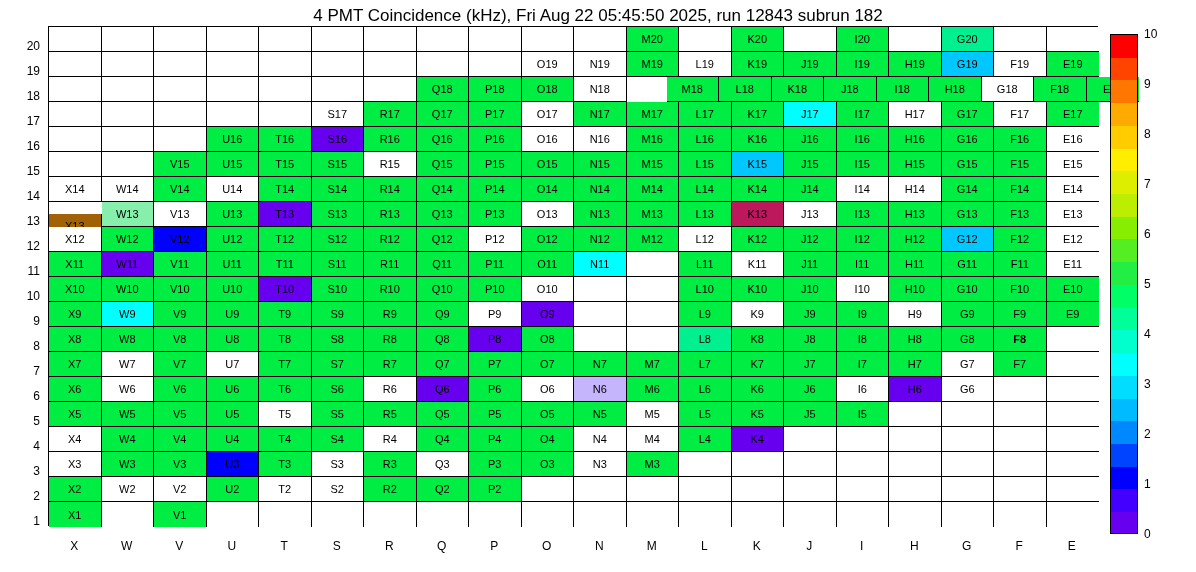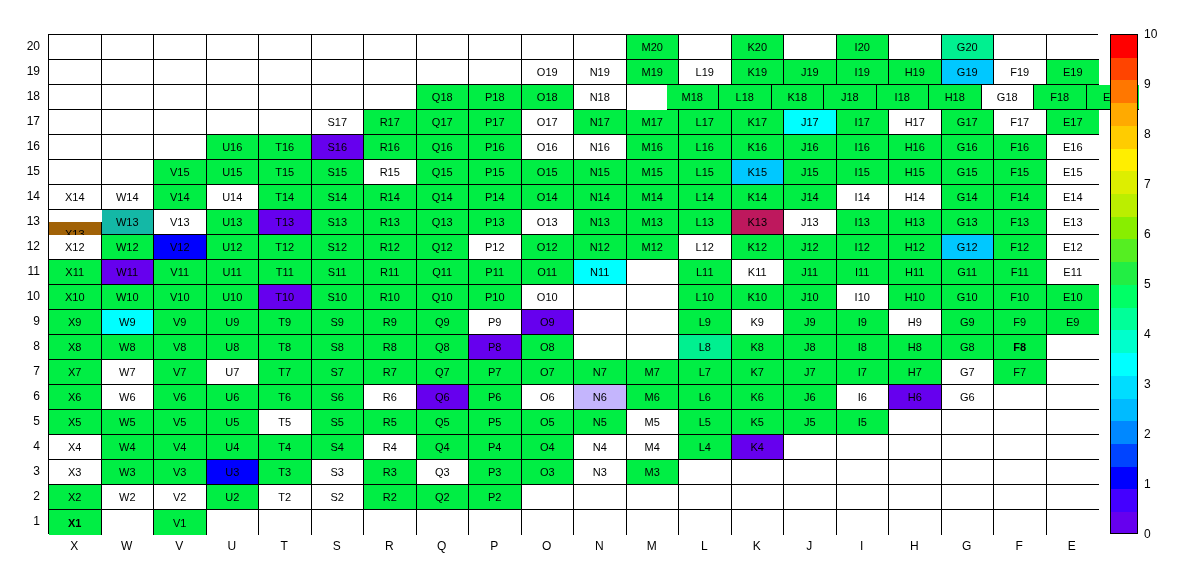--- a/index.html
+++ b/index.html
@@ -1,20 +1,20 @@
 <!DOCTYPE html>
 <html><head>
 <meta charset="utf-8">
 <style>
   html,body{margin:0;padding:0;background:#ffffff;}
   body{width:1196px;height:572px;font-family:"Liberation Sans",sans-serif;overflow:hidden;}
   #root{position:relative;width:1196px;height:572px;}
   #title{position:absolute;left:0;top:6px;width:1196px;text-align:center;font-size:17px;color:#000;}
   
-  #plot{position:absolute;left:48px;top:34px;width:1050px;height:500px;}
+  #plot{position:absolute;left:48px;top:26px;width:1050px;height:500px;}
   #grid{position:absolute;left:0;top:0;width:1050px;height:500px;border:1px solid #000;box-sizing:border-box;}
   .row{display:flex;height:25px;box-sizing:border-box;}
   .cell{flex:0 0 52.5px;width:52.5px;height:25px;box-sizing:border-box;border-right:1px solid #000;border-bottom:1px solid #000;
         display:flex;align-items:center;justify-content:center;font-size:11px;color:#000;background:#ffffff;}
   .row:last-child .cell{border-bottom:none;}
   .cell:last-child{border-right:none;}
   
   #ylabels{position:absolute;left:0;top:34px;width:44px;height:500px;}
   .ylab{position:absolute;right:4px;height:25px;line-height:25px;font-size:12px;color:#000;text-align:right;}
   
@@ -24,20 +24,21 @@
   #cbar{position:absolute;left:1110px;top:34px;width:28px;height:500px;border:1px solid #000;box-sizing:border-box;overflow:hidden;}
   .cseg{width:100%;}
   #cbticks{position:absolute;left:1140px;top:34px;width:40px;height:500px;}
   .ctick{position:absolute;left:4px;font-size:12px;color:#000;transform:translateY(-50%);}
 </style>
 </head>
 <body>
 
 <div id="root">
 
+  <div id="title">4 PMT Coincidence (kHz), Fri Aug 22 05:45:50 2025, run 12843 subrun 182</div>
 
   <div id="ylabels">
       <div class="ylab" style="top: 0px;">20</div>
       <div class="ylab" style="top: 25px;">19</div>
       <div class="ylab" style="top: 50px;">18</div>
       <div class="ylab" style="top: 75px;">17</div>
       <div class="ylab" style="top: 100px;">16</div>
       <div class="ylab" style="top: 125px;">15</div>
       <div class="ylab" style="top: 150px;">14</div>
       <div class="ylab" style="top: 175px;">13</div>
@@ -206,21 +207,21 @@
           <div class="cell" style="background: rgb(0, 238, 68);">K14</div>
           <div class="cell" style="background: rgb(0, 238, 68);">J14</div>
           <div class="cell" style="background: rgb(255, 255, 255);">I14</div>
           <div class="cell" style="background: rgb(255, 255, 255);">H14</div>
           <div class="cell" style="background: rgb(0, 238, 68);">G14</div>
           <div class="cell" style="background: rgb(0, 238, 68);">F14</div>
           <div class="cell" style="background: rgb(255, 255, 255);">E14</div>
         </div>
         <div class="row">
           <div class="cell" style="background: #a16207; margin-top: 12px;">X13</div>
-          <div class="cell" style="background: #14b8a6; text-align: center;">W13</div>
+          <div class="cell" style="background: #86efac; text-align: center;">W13</div>
           <div class="cell" style="background: rgb(255, 255, 255);">V13</div>
           <div class="cell" style="background: rgb(0, 238, 68);">U13</div>
           <div class="cell" style="background: rgb(102, 0, 238);">T13</div>
           <div class="cell" style="background: rgb(0, 238, 68);">S13</div>
           <div class="cell" style="background: rgb(0, 238, 68);">R13</div>
           <div class="cell" style="background: rgb(0, 238, 68);">Q13</div>
           <div class="cell" style="background: rgb(0, 238, 68);">P13</div>
           <div class="cell" style="background: rgb(255, 255, 255);">O13</div>
           <div class="cell" style="background: rgb(0, 238, 68);">N13</div>
           <div class="cell" style="background: rgb(0, 238, 68);">M13</div>
@@ -469,21 +470,21 @@
           <div class="cell" style="background: rgb(255, 255, 255);"></div>
           <div class="cell" style="background: rgb(255, 255, 255);"></div>
           <div class="cell" style="background: rgb(255, 255, 255);"></div>
           <div class="cell" style="background: rgb(255, 255, 255);"></div>
           <div class="cell" style="background: rgb(255, 255, 255);"></div>
           <div class="cell" style="background: rgb(255, 255, 255);"></div>
           <div class="cell" style="background: rgb(255, 255, 255);"></div>
           <div class="cell" style="background: rgb(255, 255, 255);"></div>
         </div>
         <div class="row">
-          <div class="cell" style="background: rgb(0, 238, 68); font-weight: bold;">X1</div>
+          <div class="cell" style="background: rgb(0, 238, 68);">X1</div>
           <div class="cell" style="background: rgb(255, 255, 255);"></div>
           <div class="cell" style="background: rgb(0, 238, 68);">V1</div>
           <div class="cell" style="background: rgb(255, 255, 255);"></div>
           <div class="cell" style="background: rgb(255, 255, 255);"></div>
           <div class="cell" style="background: rgb(255, 255, 255);"></div>
           <div class="cell" style="background: rgb(255, 255, 255);"></div>
           <div class="cell" style="background: rgb(255, 255, 255);"></div>
           <div class="cell" style="background: rgb(255, 255, 255);"></div>
           <div class="cell" style="background: rgb(255, 255, 255);"></div>
           <div class="cell" style="background: rgb(255, 255, 255);"></div>

